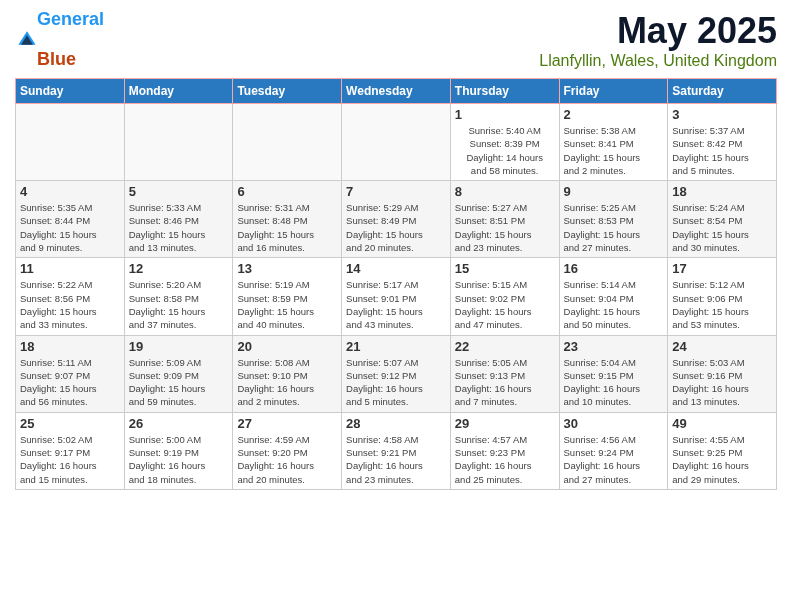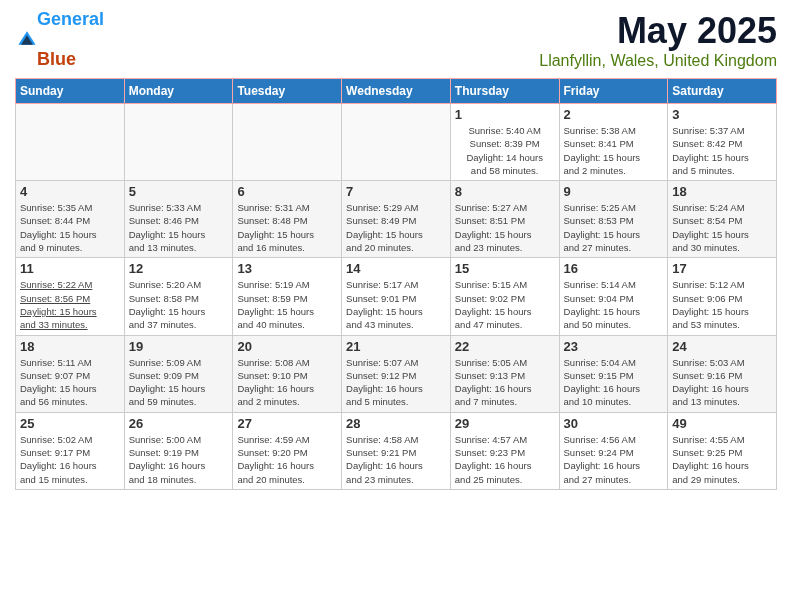--- a/index.html
+++ b/index.html
@@ -131,21 +131,21 @@
             <div class="day-num">18</div>
             <div class="day-detail" style="white-space: pre-line;">Sunrise: 5:24 AM
 Sunset: 8:54 PM
 Daylight: 15 hours
 and 30 minutes.</div>
           </td>
         </tr>
         <tr>
           <td>
             <div class="day-num">11</div>
-            <div class="day-detail" style="white-space: pre-line; text-decoration: underline;">Sunrise: 5:22 AM
+            <div class="day-detail" style="white-space: pre-line;">Sunrise: 5:22 AM
 Sunset: 8:56 PM
 Daylight: 15 hours
 and 33 minutes.</div>
           </td>
           <td>
             <div class="day-num">12</div>
             <div class="day-detail" style="white-space: pre-line;">Sunrise: 5:20 AM
 Sunset: 8:58 PM
 Daylight: 15 hours
 and 37 minutes.</div>

